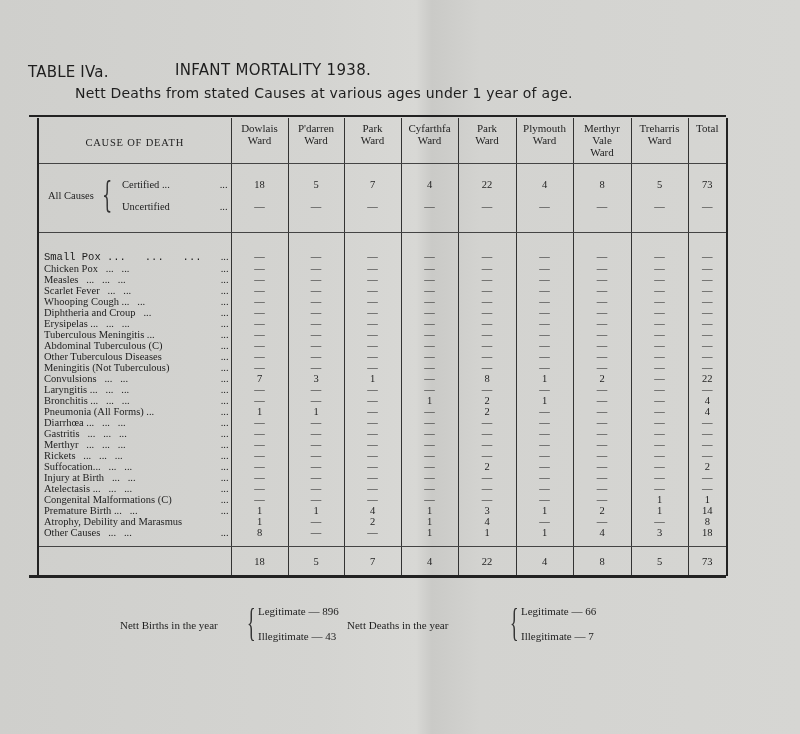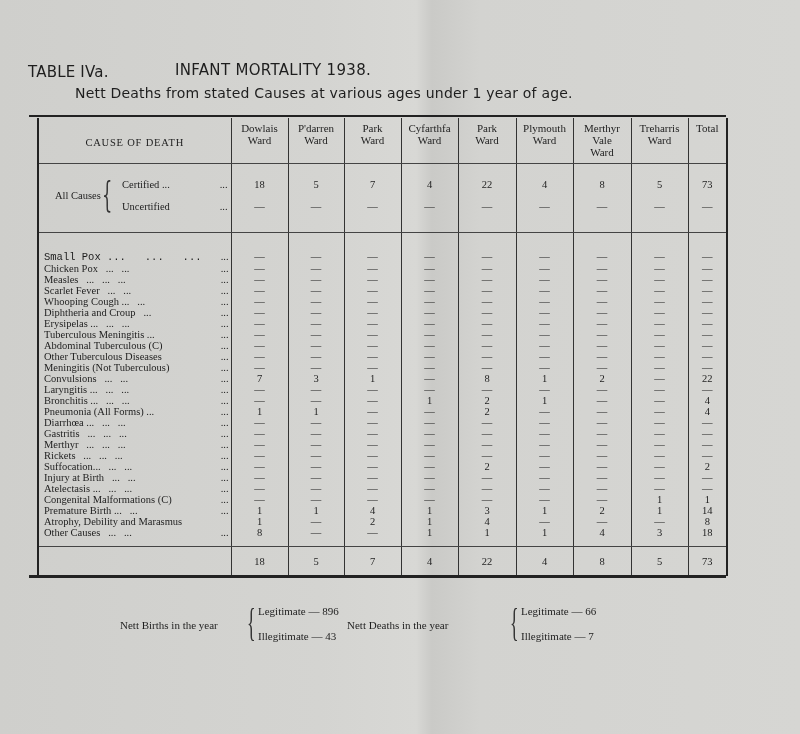--- a/index.html
+++ b/index.html
@@ -27,21 +27,21 @@
     border-right: 2px solid #222;
   }
   th, td { padding: 0; vertical-align: top; }
   th { font-weight: normal; text-align: center; line-height: 12px; border-left: 1px solid #333; padding-top: 4px; height: 41px; border-bottom: 1px solid #444; font-size: 11px; }
   th.cause-h { border-left: none; text-align: center; vertical-align: middle; letter-spacing: 0.8px; font-size: 10.5px; }
   td.num { border-left: 1px solid #333; text-align: center; }
   td.cause { padding-left: 5px; }
 
   .allcauses-row td { height: 68px; border-bottom: 1px solid #444; }
   .ac-block { position: relative; height: 68px; }
-  .ac-label { position: absolute; left: 11px; top: 26px; }
+  .ac-label { position: absolute; left: 4px; top: 26px; }
   .brace { position: absolute; left: 58px; top: 13px; font-size: 36px; line-height: 36px; transform: scaleX(0.45); transform-origin: left; font-family: "DejaVu Serif", serif; color: #333; }
   .ac-cert { position: absolute; left: 78px; top: 15px; }
   .ac-uncert { position: absolute; left: 78px; top: 37px; }
   .dots { position: absolute; right: 3px; }
   .ac-num { position: relative; height: 68px; }
   .ac-num span { position: absolute; left: 0; right: 0; text-align: center; }
   .ac-num .v1 { top: 15px; }
   .ac-num .v2 { top: 37px; }
 
   .body-row td { height: 11px; line-height: 11px; white-space: nowrap; }

